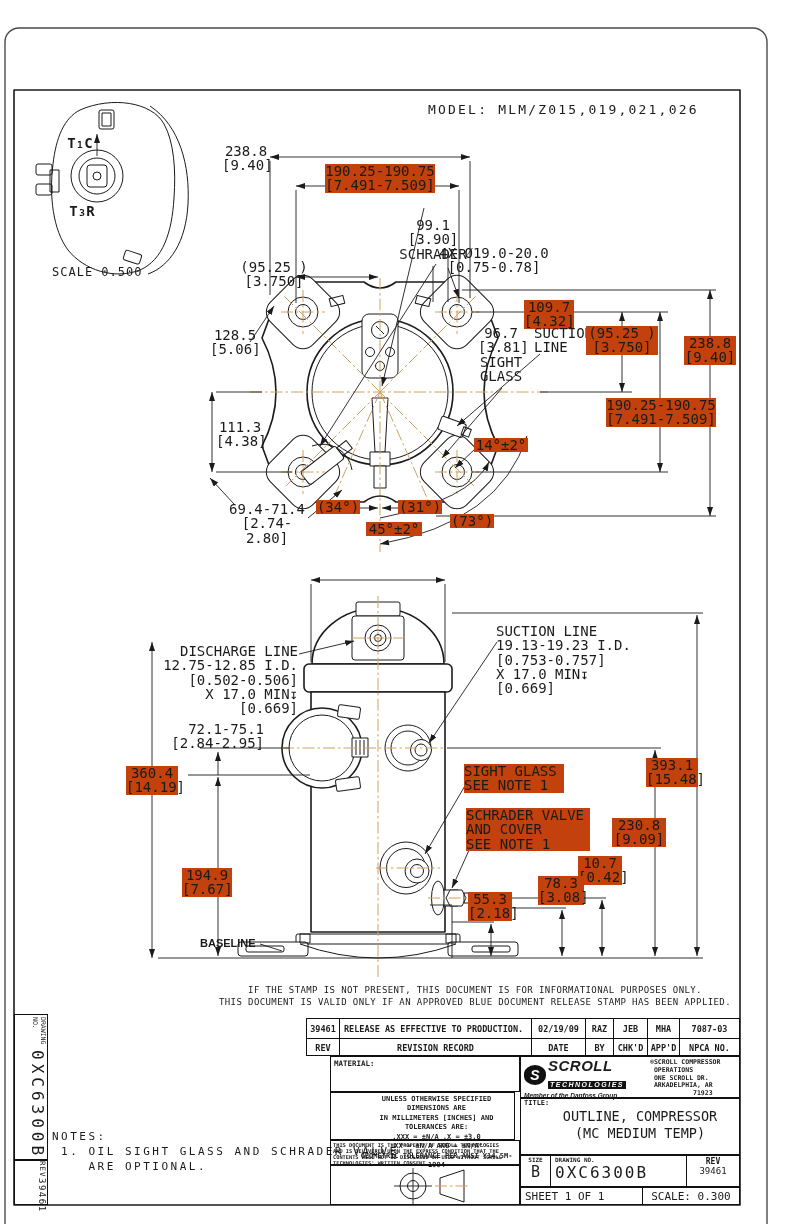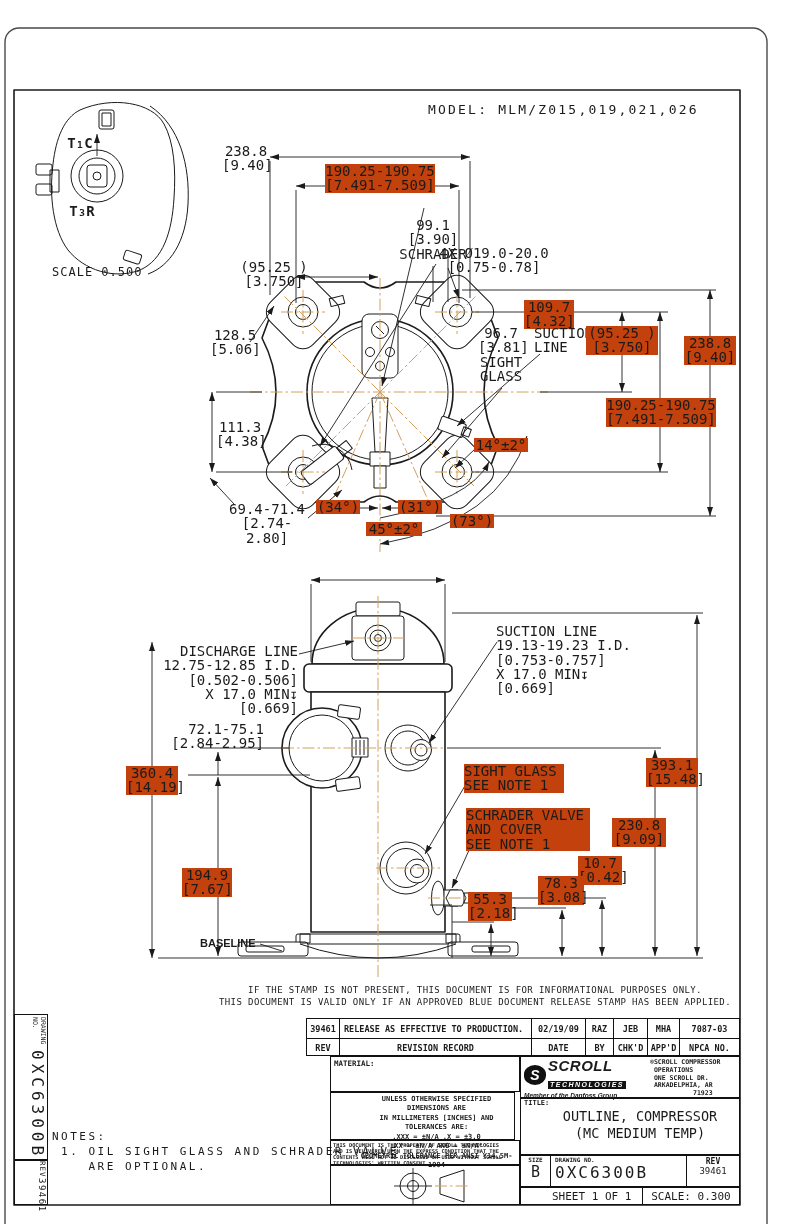--- a/index.html
+++ b/index.html
@@ -368,17 +368,17 @@
   <div style="border-right:1px solid #111;padding-left:4px;">
     <div style="font-size:6px;font-weight:bold;">DRAWING NO.</div>
     <div style="font-size:16px;letter-spacing:2px;">0XC6300B</div>
   </div>
   <div>
     <div style="font-size:8px;font-weight:bold;text-align:center;padding-top:1px;">REV</div>
     <div style="font-size:9px;text-align:center;">39461</div>
   </div>
 </div>
 <div class="box" style="left:520px;top:1187px;width:220px;height:18px;display:grid;grid-template-columns:1fr 96px;font-size:11px;">
-  <div style="border-right:1px solid #111;display:flex;align-items:center;padding-left:20px;margin-left:11px;">SHEET 1 OF 1</div>
+  <div style="border-right:1px solid #111;display:flex;align-items:center;padding-left:4px;">SHEET 1 OF 1</div>
   <div style="display:flex;align-items:center;justify-content:center;">SCALE: 0.300</div>
 </div>
 
 </div>
 
 </body></html>

